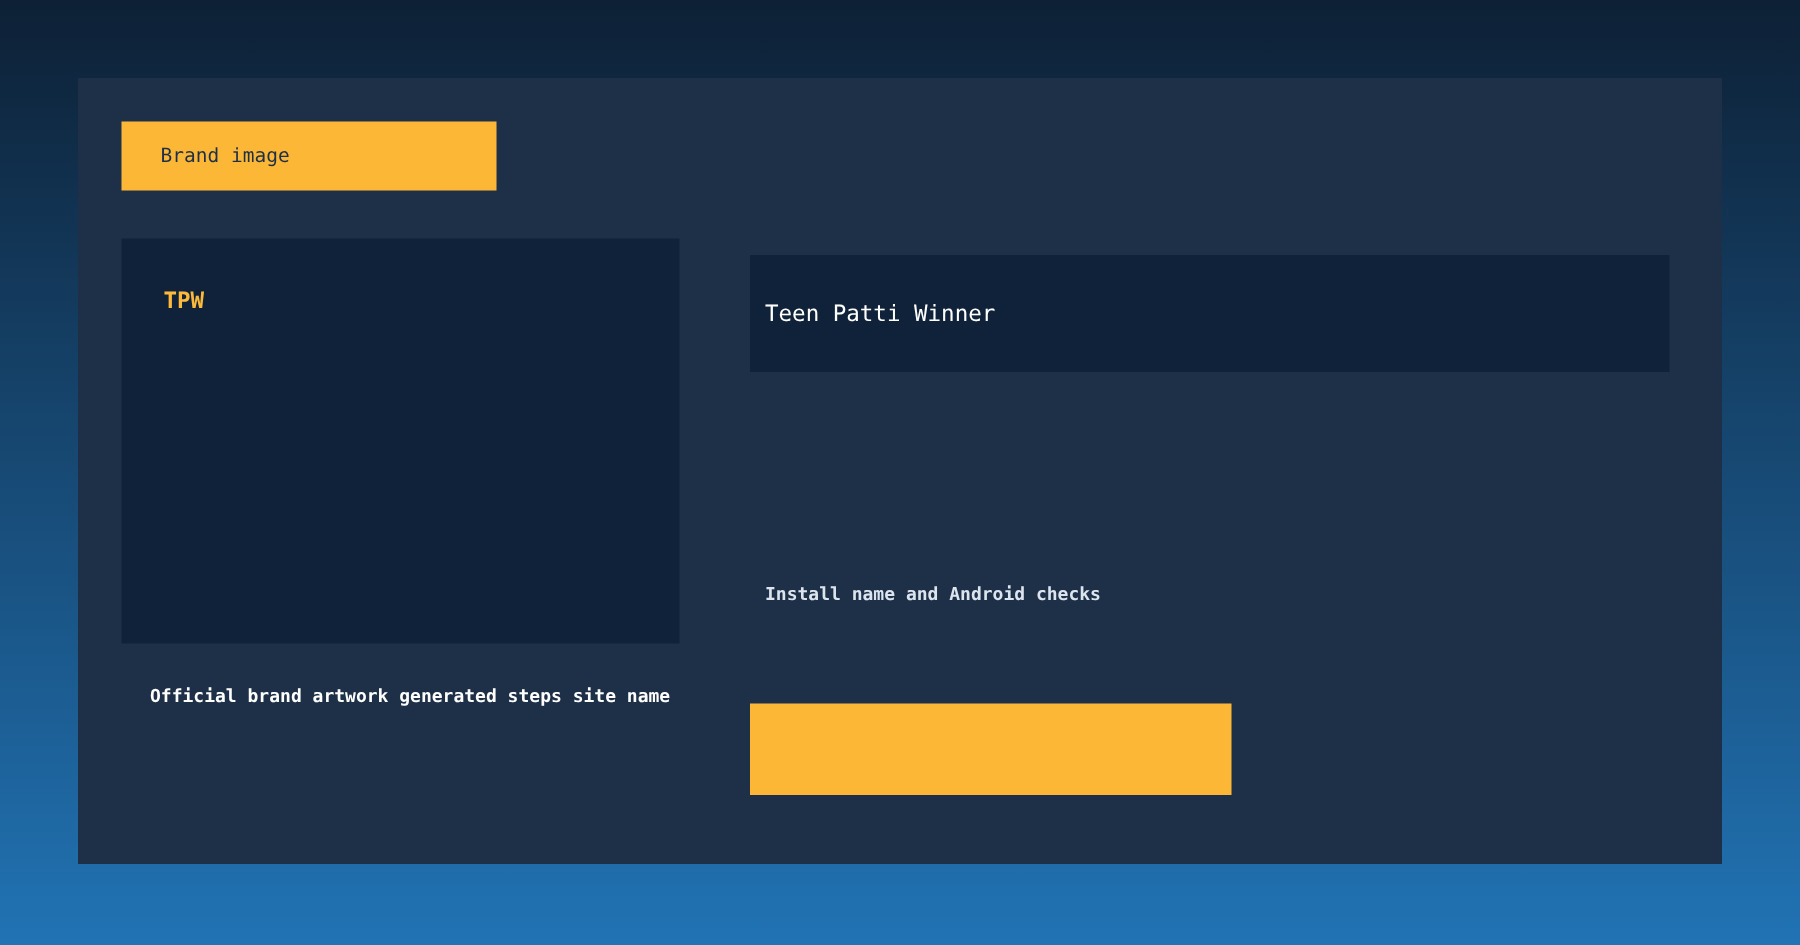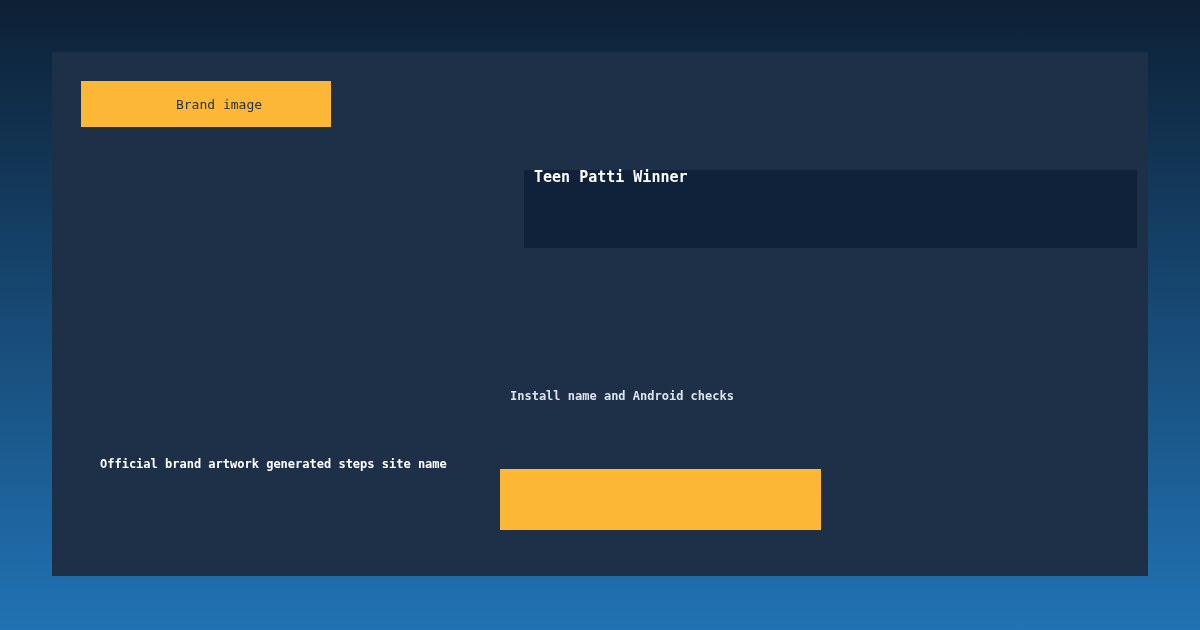--- a/index.html
+++ b/index.html
@@ -29,21 +29,20 @@
     width: 250px;
     height: 46px;
     background: var(--accent, #fdb737);
     display: flex;
     align-items: center;
     padding-left: 26px;
     box-sizing: border-box;
     color: var(--card-bg, #1e3048);
     font-size: 13px;
     line-height: 1;
-    justify-content: center;
   }
   .artwork {
     position: absolute;
     left: 29px;
     top: 107px;
     width: 372px;
     height: 270px;
     background: var(--panel-bg, #0f2239);
     box-sizing: border-box;
     padding: 31px 0 0 28px;
@@ -59,33 +58,32 @@
     left: 48px;
     top: 405px;
     color: var(--text-light, #ffffff);
     font-size: 12px;
     font-weight: bold;
     line-height: 1.2;
     white-space: nowrap;
   }
   .titlebar {
     position: absolute;
-    left: 472px;
+    left: 448px;
     top: 118px;
     width: 613px;
     height: 78px;
     background: var(--panel-bg, #0f2239);
     display: flex;
-    align-items: flex-start;
+    align-items: center;
     padding-left: 10px;
     box-sizing: border-box;
     color: var(--text-light, #ffffff);
     font-size: 15px;
     line-height: 1;
-    font-weight: bold;
   }
   .subtitle {
     position: absolute;
     left: 458px;
     top: 337px;
     color: var(--text-muted, #dce4ee);
     font-size: 12px;
     font-weight: bold;
     line-height: 1.2;
     white-space: nowrap;
@@ -103,20 +101,23 @@
 </style>
 </head>
 <body>
 
 <div class="card">
 
   <div class="badge">
     <span>Brand image</span>
   </div>
 
+  <div class="artwork">
+    <span class="monogram">TPW</span>
+  </div>
 
   <div class="caption">Official brand artwork generated steps site name</div>
 
   <div class="titlebar">
     <span>Teen Patti Winner</span>
   </div>
 
   <div class="subtitle">Install name and Android checks</div>
 
   <div class="cta"></div>

